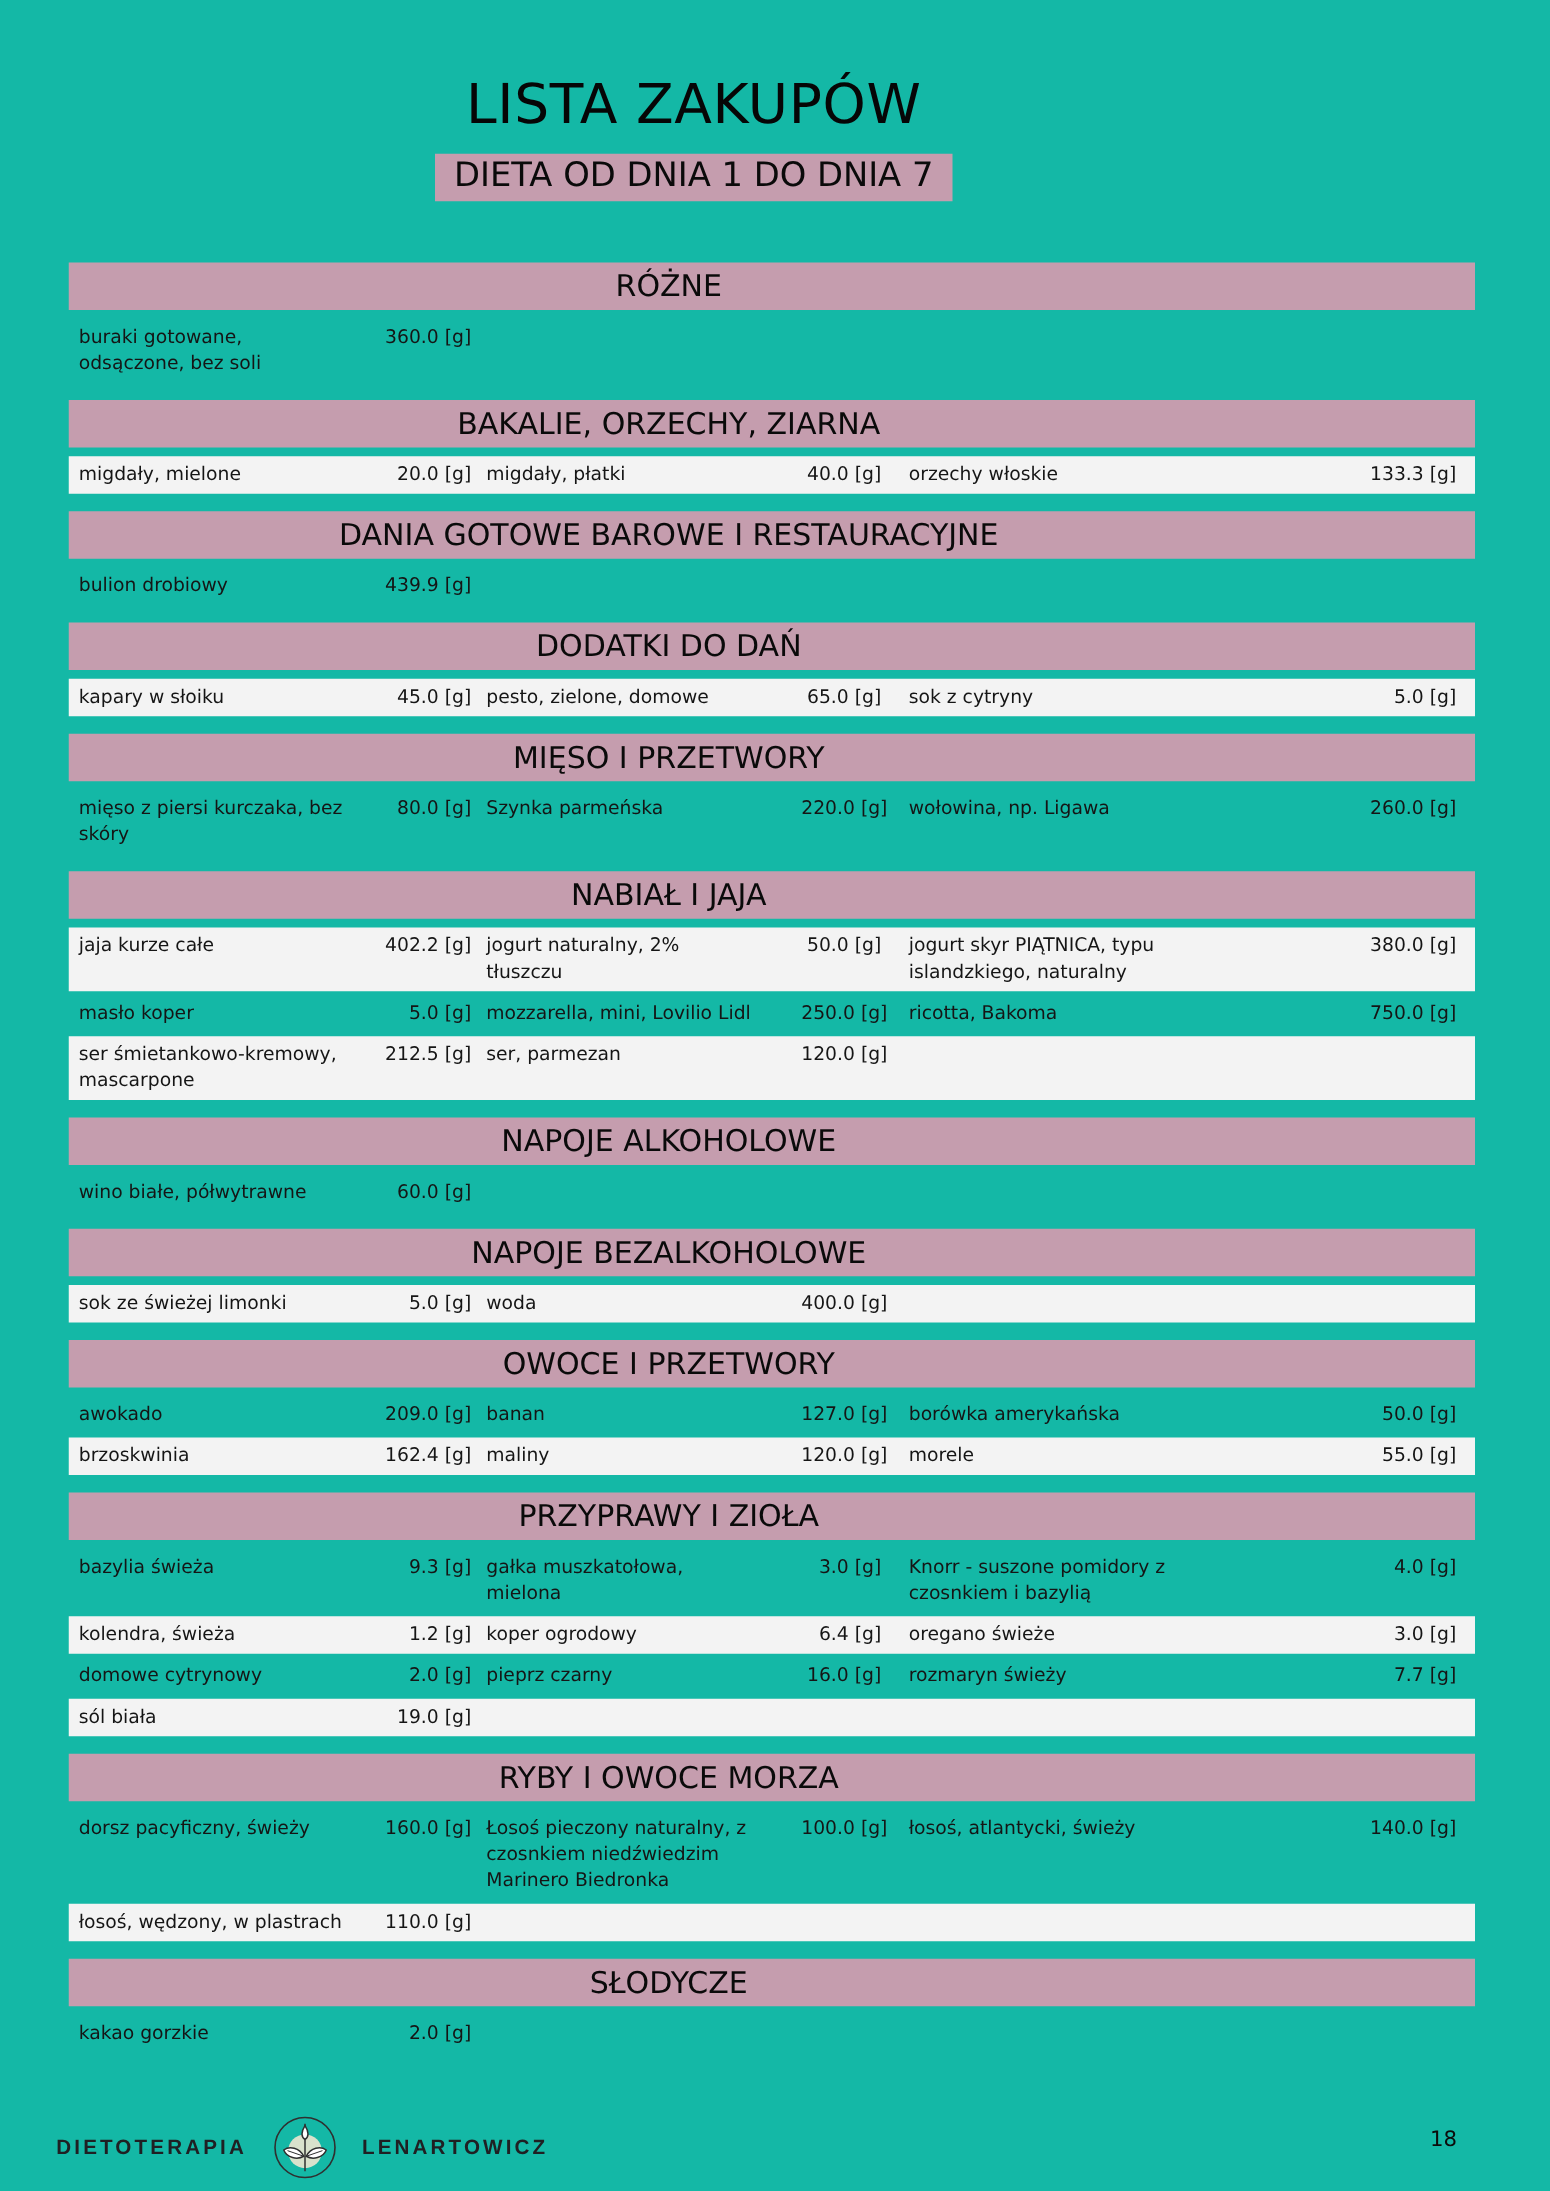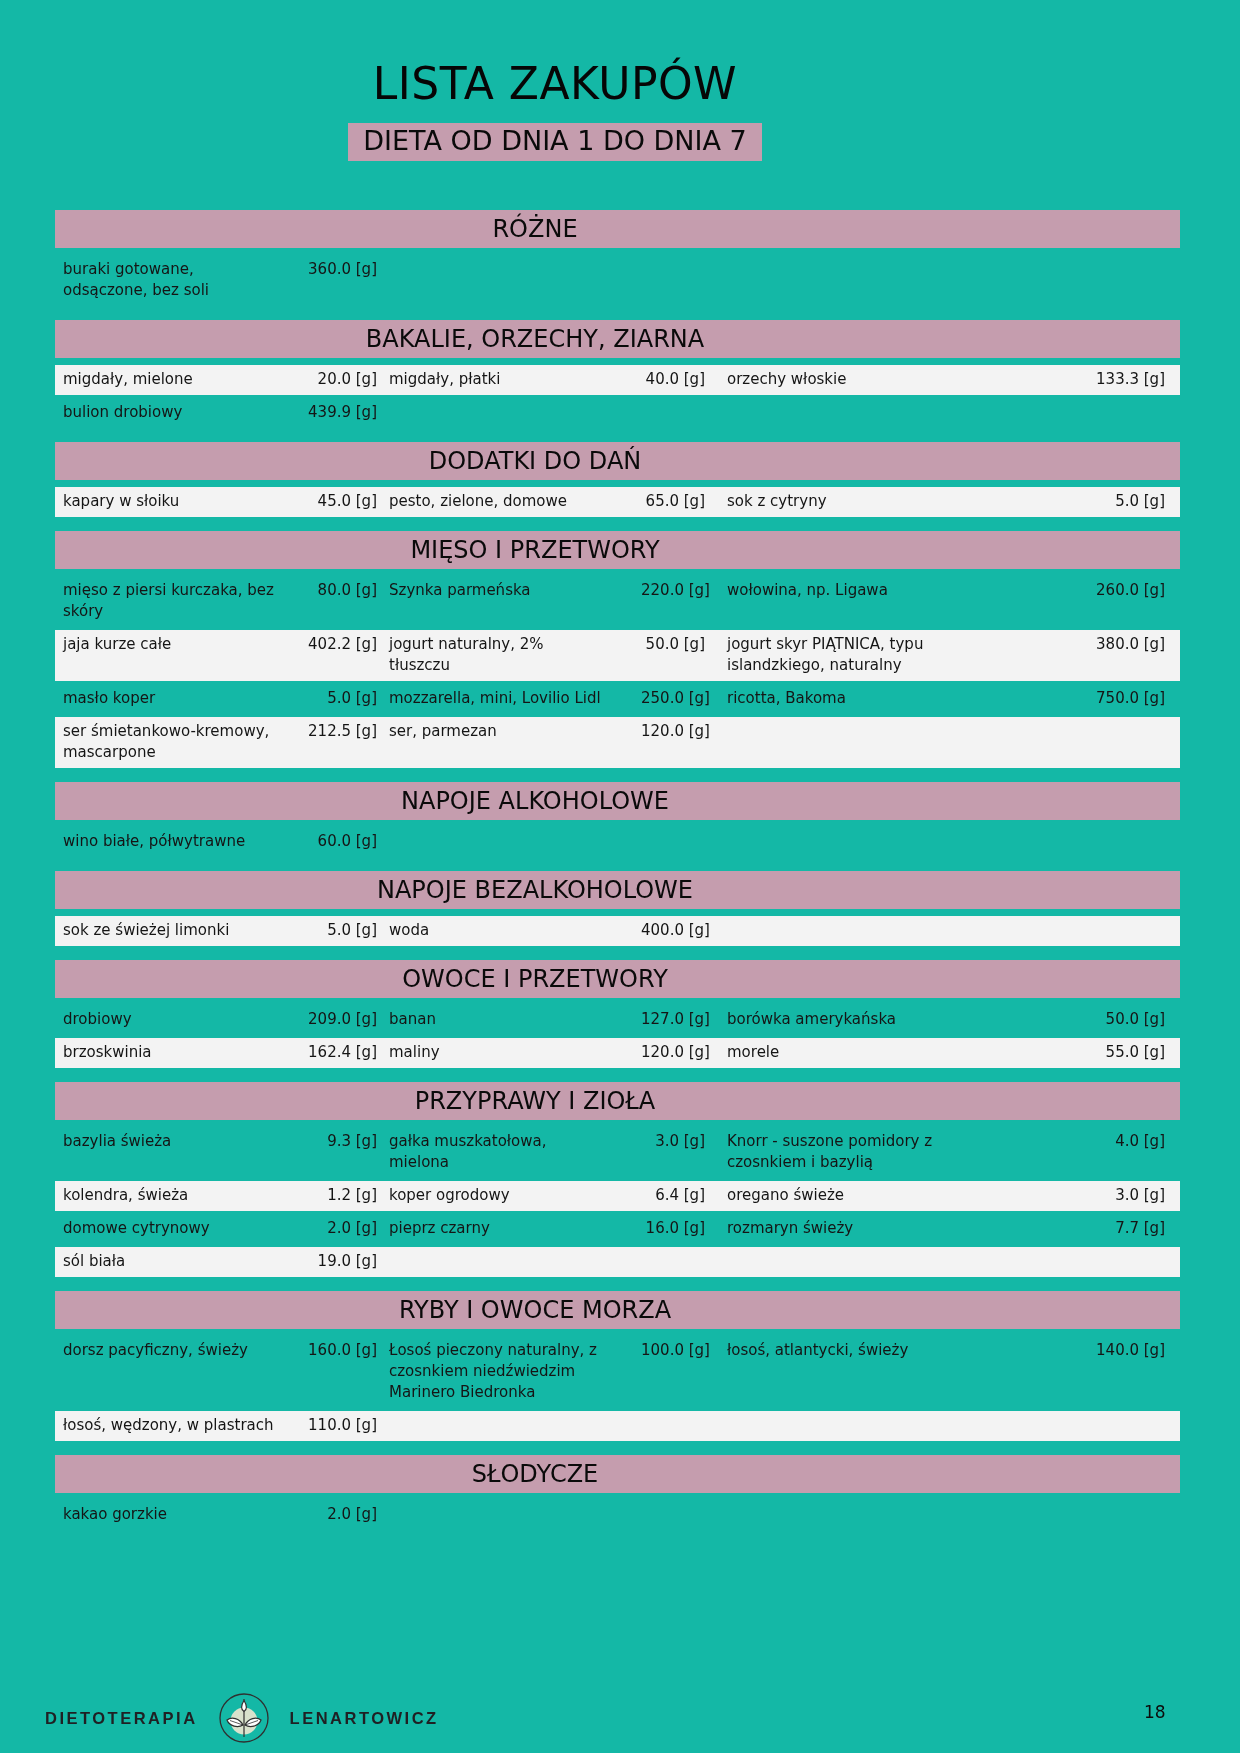--- a/index.html
+++ b/index.html
@@ -68,20 +68,21 @@
       </div>
       <div class="section-bar">BAKALIE, ORZECHY, ZIARNA</div>
       <div class="item-row alt">
         <div class="cell name n1">migdały, mielone</div>
         <div class="cell qty q1">20.0 [g]</div>
         <div class="cell name n2">migdały, płatki</div>
         <div class="cell qty q2">40.0 [g]</div>
         <div class="cell name n3">orzechy włoskie</div>
         <div class="cell qty q3">133.3 [g]</div>
       </div>
+      <div class="section-bar">DANIA GOTOWE BAROWE I RESTAURACYJNE</div>
       <div class="item-row">
         <div class="cell name n1">bulion drobiowy</div>
         <div class="cell qty q1">439.9 [g]</div>
         <div class="cell name n2"></div>
         <div class="cell qty q2"></div>
         <div class="cell name n3"></div>
         <div class="cell qty q3"></div>
       </div>
       <div class="section-bar">DODATKI DO DAŃ</div>
       <div class="item-row alt">
@@ -95,20 +96,21 @@
       <div class="section-bar">MIĘSO I PRZETWORY</div>
       <div class="item-row">
         <div class="cell name n1">mięso z piersi kurczaka, bez
 skóry</div>
         <div class="cell qty q1">80.0 [g]</div>
         <div class="cell name n2">Szynka parmeńska</div>
         <div class="cell qty q2">220.0 [g]</div>
         <div class="cell name n3">wołowina, np. Ligawa</div>
         <div class="cell qty q3">260.0 [g]</div>
       </div>
+      <div class="section-bar">NABIAŁ I JAJA</div>
       <div class="item-row alt">
         <div class="cell name n1">jaja kurze całe</div>
         <div class="cell qty q1">402.2 [g]</div>
         <div class="cell name n2">jogurt naturalny, 2%
 tłuszczu</div>
         <div class="cell qty q2">50.0 [g]</div>
         <div class="cell name n3">jogurt skyr PIĄTNICA, typu
 islandzkiego, naturalny</div>
         <div class="cell qty q3">380.0 [g]</div>
       </div>
@@ -142,21 +144,21 @@
       <div class="item-row alt">
         <div class="cell name n1">sok ze świeżej limonki</div>
         <div class="cell qty q1">5.0 [g]</div>
         <div class="cell name n2">woda</div>
         <div class="cell qty q2">400.0 [g]</div>
         <div class="cell name n3"></div>
         <div class="cell qty q3"></div>
       </div>
       <div class="section-bar">OWOCE I PRZETWORY</div>
       <div class="item-row">
-        <div class="cell name n1">drobiowy</div>
+        <div class="cell name n1">awokado</div>
         <div class="cell qty q1">209.0 [g]</div>
         <div class="cell name n2">banan</div>
         <div class="cell qty q2">127.0 [g]</div>
         <div class="cell name n3">borówka amerykańska</div>
         <div class="cell qty q3">50.0 [g]</div>
       </div>
       <div class="item-row alt">
         <div class="cell name n1">brzoskwinia</div>
         <div class="cell qty q1">162.4 [g]</div>
         <div class="cell name n2">maliny</div>

